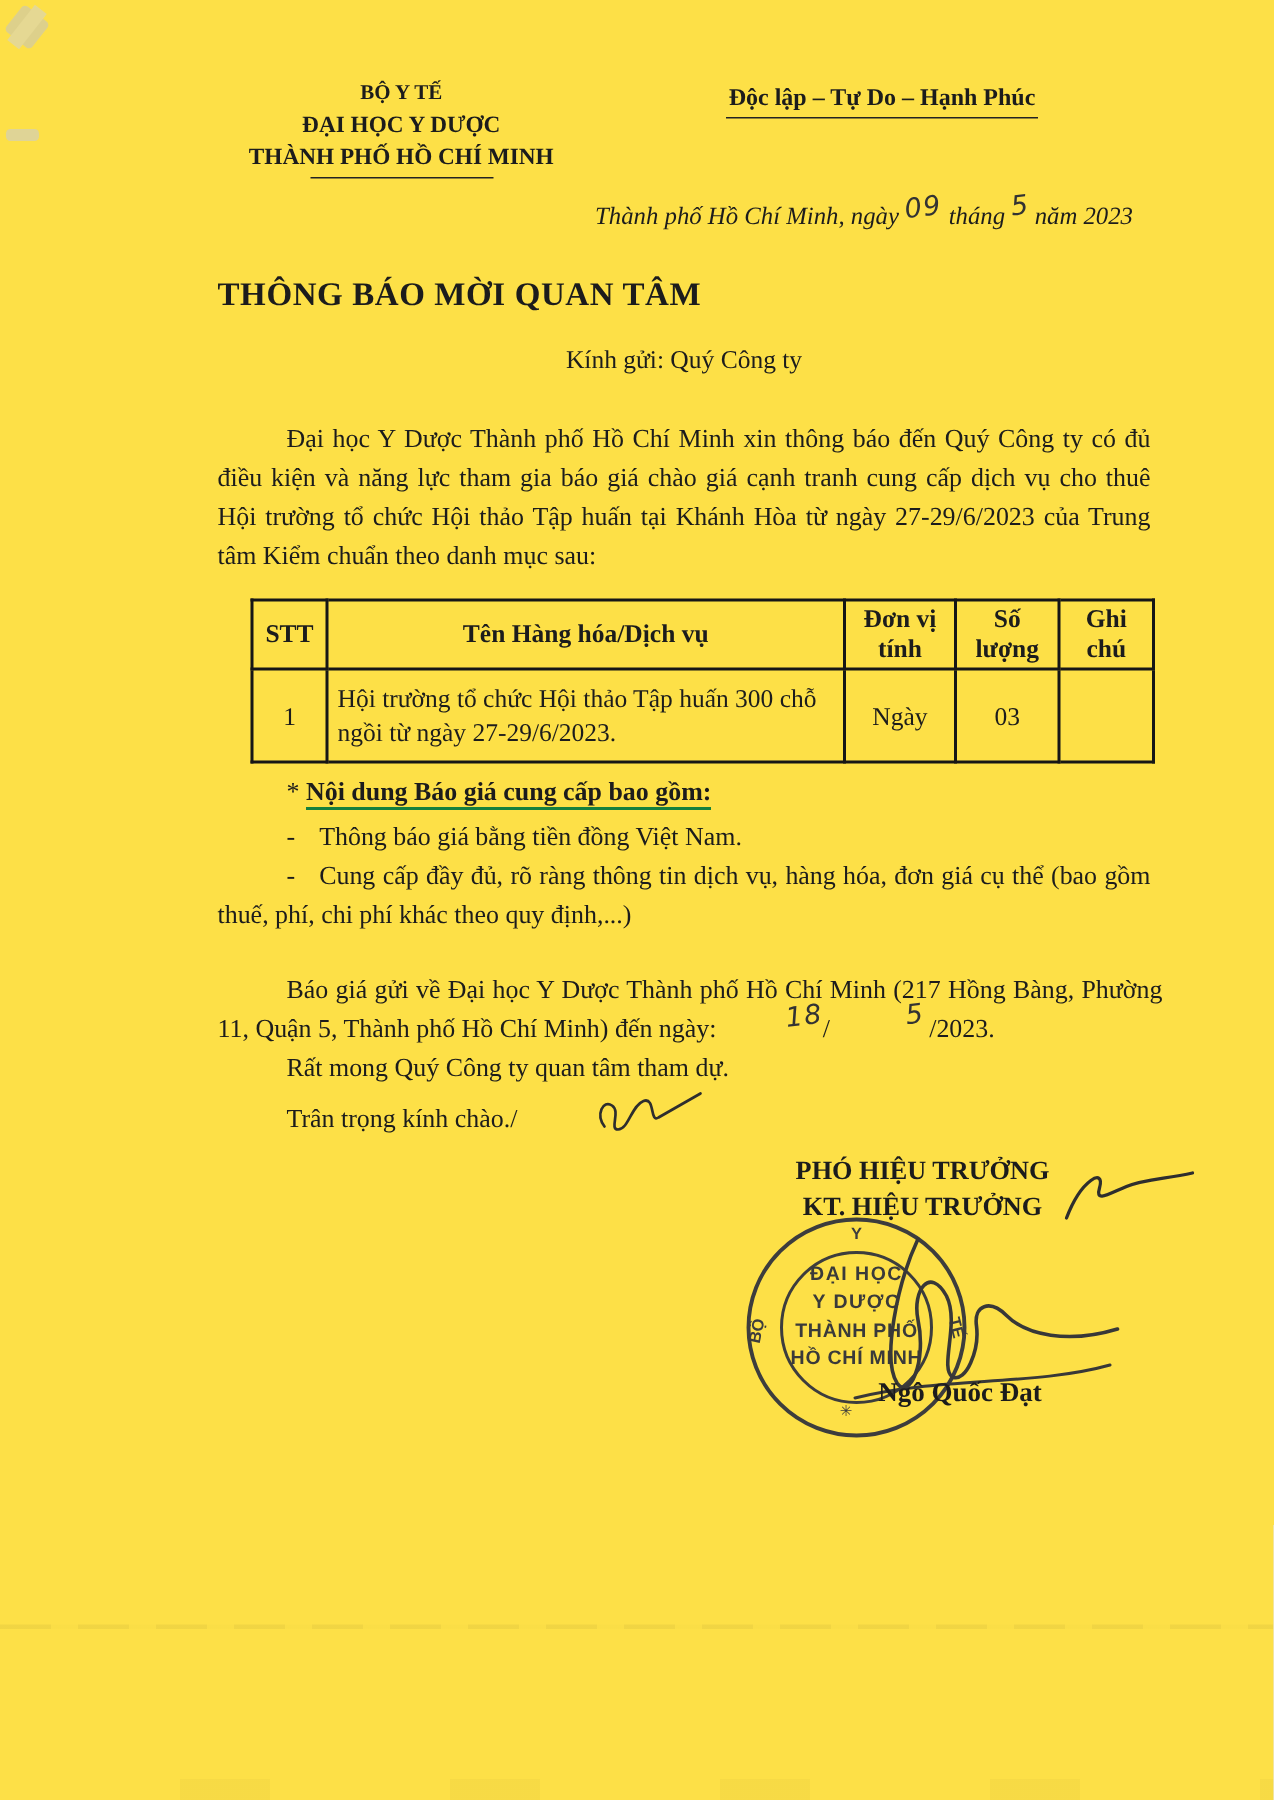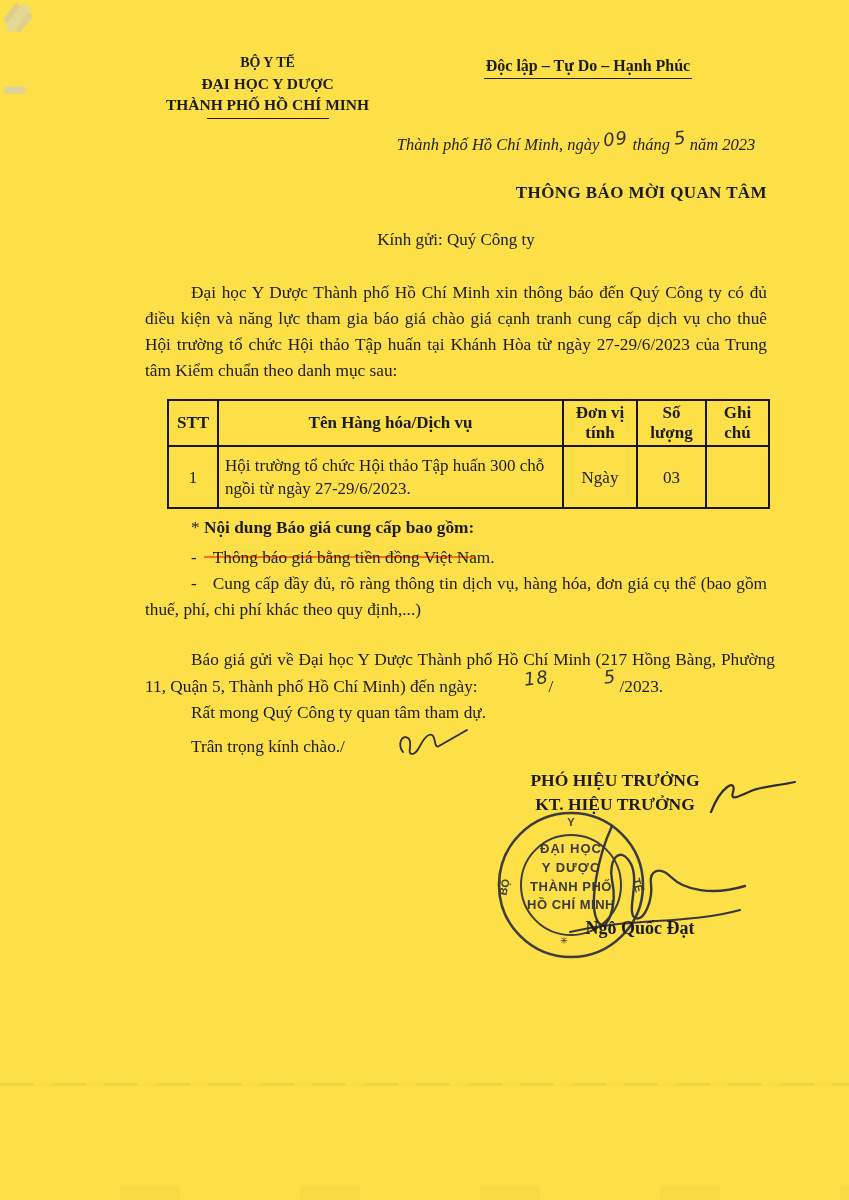--- a/index.html
+++ b/index.html
@@ -28,37 +28,37 @@
   .hdr-right .l1{font-size:14.5px;font-weight:700;}
   .hdr-right .l2{font-size:16px;font-weight:700;display:inline-block;
     border-bottom:1.7px solid #222;padding:0 2px 1px;margin-left:12px;}
   .dateline{position:absolute;left:385px;top:133px;width:382px;text-align:center;
     font-style:italic;font-size:16.5px;}
   .hand{font-family:"DejaVu Sans",sans-serif;font-style:italic;color:#333;
     display:inline-block;transform:rotate(-7deg);}
   .hand.day{font-size:18px;position:relative;top:-5px;letter-spacing:1px;}
   .hand.month{font-size:18px;position:relative;top:-6px;}
   
-  .doc-title{position:absolute;left:145px;top:183px;width:622px;text-align:right;
-    font-size:17px;font-weight:700;letter-spacing:.4px;}
+  .doc-title{position:absolute;left:145px;top:183px;width:622px;text-align:left;
+    font-size:22px;font-weight:700;letter-spacing:.4px;}
   .greeting{position:absolute;left:145px;top:230px;width:622px;text-align:center;font-size:17px;}
   
   .intro{position:absolute;left:145px;top:280px;width:622px;font-size:17.3px;
     line-height:26px;text-align:justify;text-indent:46px;}
   
   table.items{position:absolute;left:155px;top:399px;width:601px;border-collapse:collapse;
     font-size:17px;table-layout:fixed;margin-left:12px;}
   table.items th,table.items td{border:2px solid #161616;padding:1px 6px;}
   table.items th{font-weight:700;text-align:center;line-height:20px;height:42px;}
   table.items td{height:58px;line-height:23px;}
   td.c-stt,td.c-unit,td.c-qty,td.c-note{text-align:center;}
   
   .section-head{position:absolute;left:145px;top:518px;width:622px;font-size:17.3px;}
   .section-head .inner{margin-left:46px;}
-  .section-head .head-txt{font-weight:700;border-bottom:2px solid #f97316;padding-bottom:19px;}
+  .section-head .head-txt{font-weight:700;border-bottom:2px solid #15803d;padding-bottom:1px;}
   .bullets{position:absolute;left:145px;top:545px;width:622px;font-size:17.3px;line-height:26px;}
   .bullets p{margin:0;text-align:justify;text-indent:46px;}
   .bullets .dash{margin-right:16px;}
   .closing{position:absolute;left:145px;top:647px;width:630px;font-size:17.3px;line-height:26px;}
   .closing p{margin:0;text-align:left;text-indent:46px;}
   .chao-flourish{display:inline-block;vertical-align:-8px;margin-left:2px;}
   
   .sig-titles{position:absolute;left:460px;top:768px;width:310px;text-align:center;
     font-size:17.5px;font-weight:700;line-height:24px;}
   .sig-flourish{position:absolute;left:703px;top:772px;}

